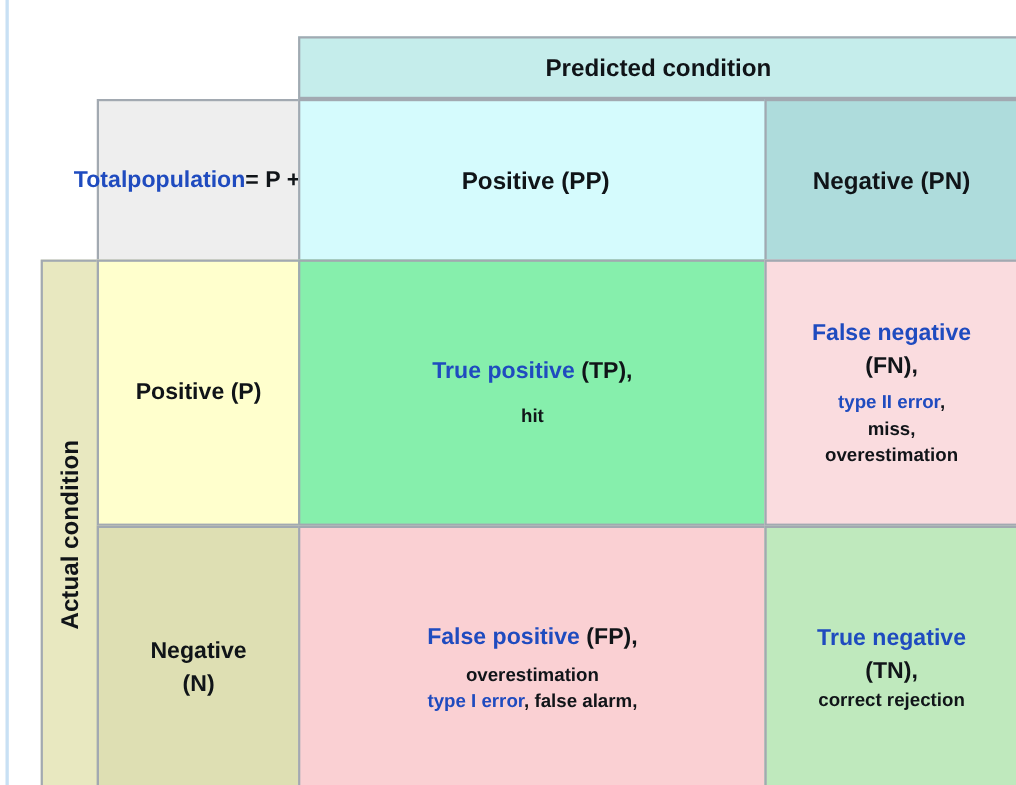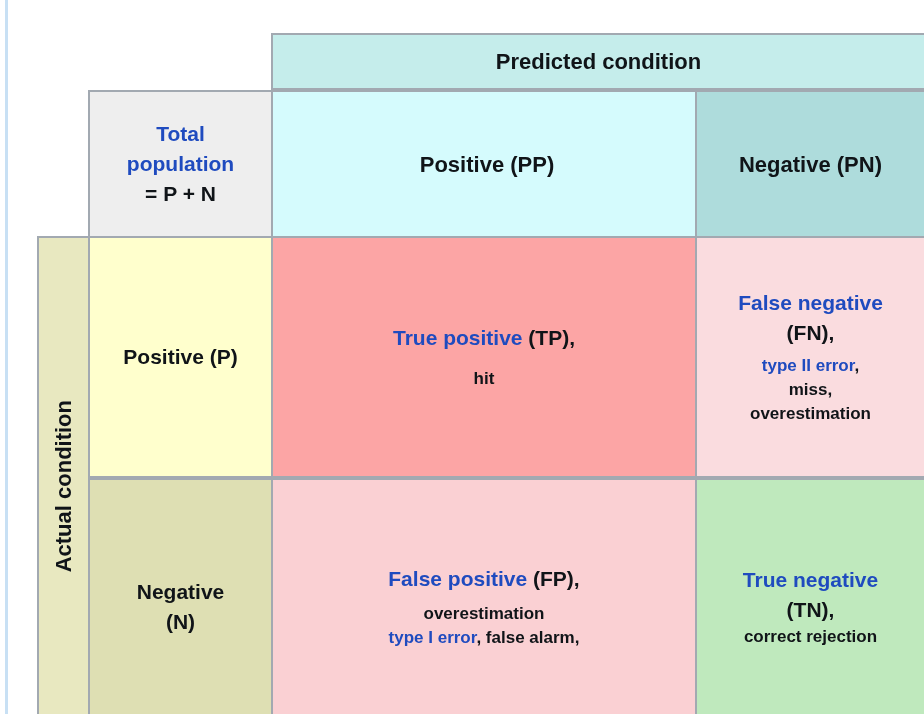--- a/index.html
+++ b/index.html
@@ -50,21 +50,21 @@
   
   #cell-predicted-condition {
     left: 271px; top: 33px; width: 655px; height: 57px;
     background: #c5edeb;
     font-size: 22px;
   }
   #cell-total-population {
     left: 88px; top: 90px; width: 185px; height: 148px;
     background: #eeeeee;
     font-size: 21px;
-    flex-direction: column;
+    flex-direction: row;
   }
   #cell-predicted-positive {
     left: 271px; top: 90px; width: 432px; height: 148px;
     background: #d5fbfd;
     font-size: 22px;
   }
   #cell-predicted-negative {
     left: 695px; top: 90px; width: 231px; height: 148px;
     background: #aedcdc;
     font-size: 22px;
@@ -79,21 +79,21 @@
     transform: rotate(180deg);
     white-space: nowrap;
   }
   #cell-actual-positive {
     left: 88px; top: 236px; width: 185px; height: 242px;
     background: #ffffcd;
     font-size: 21px;
   }
   #cell-true-positive {
     left: 271px; top: 236px; width: 426px; height: 242px;
-    background: #fca5a5;
+    background: #86efac;
     font-size: 21px;
     flex-direction: column;
   }
   #cell-false-negative {
     left: 695px; top: 236px; width: 231px; height: 242px;
     background: #fadcdf;
     font-size: 21px;
     flex-direction: column;
   }
   #cell-actual-negative {

